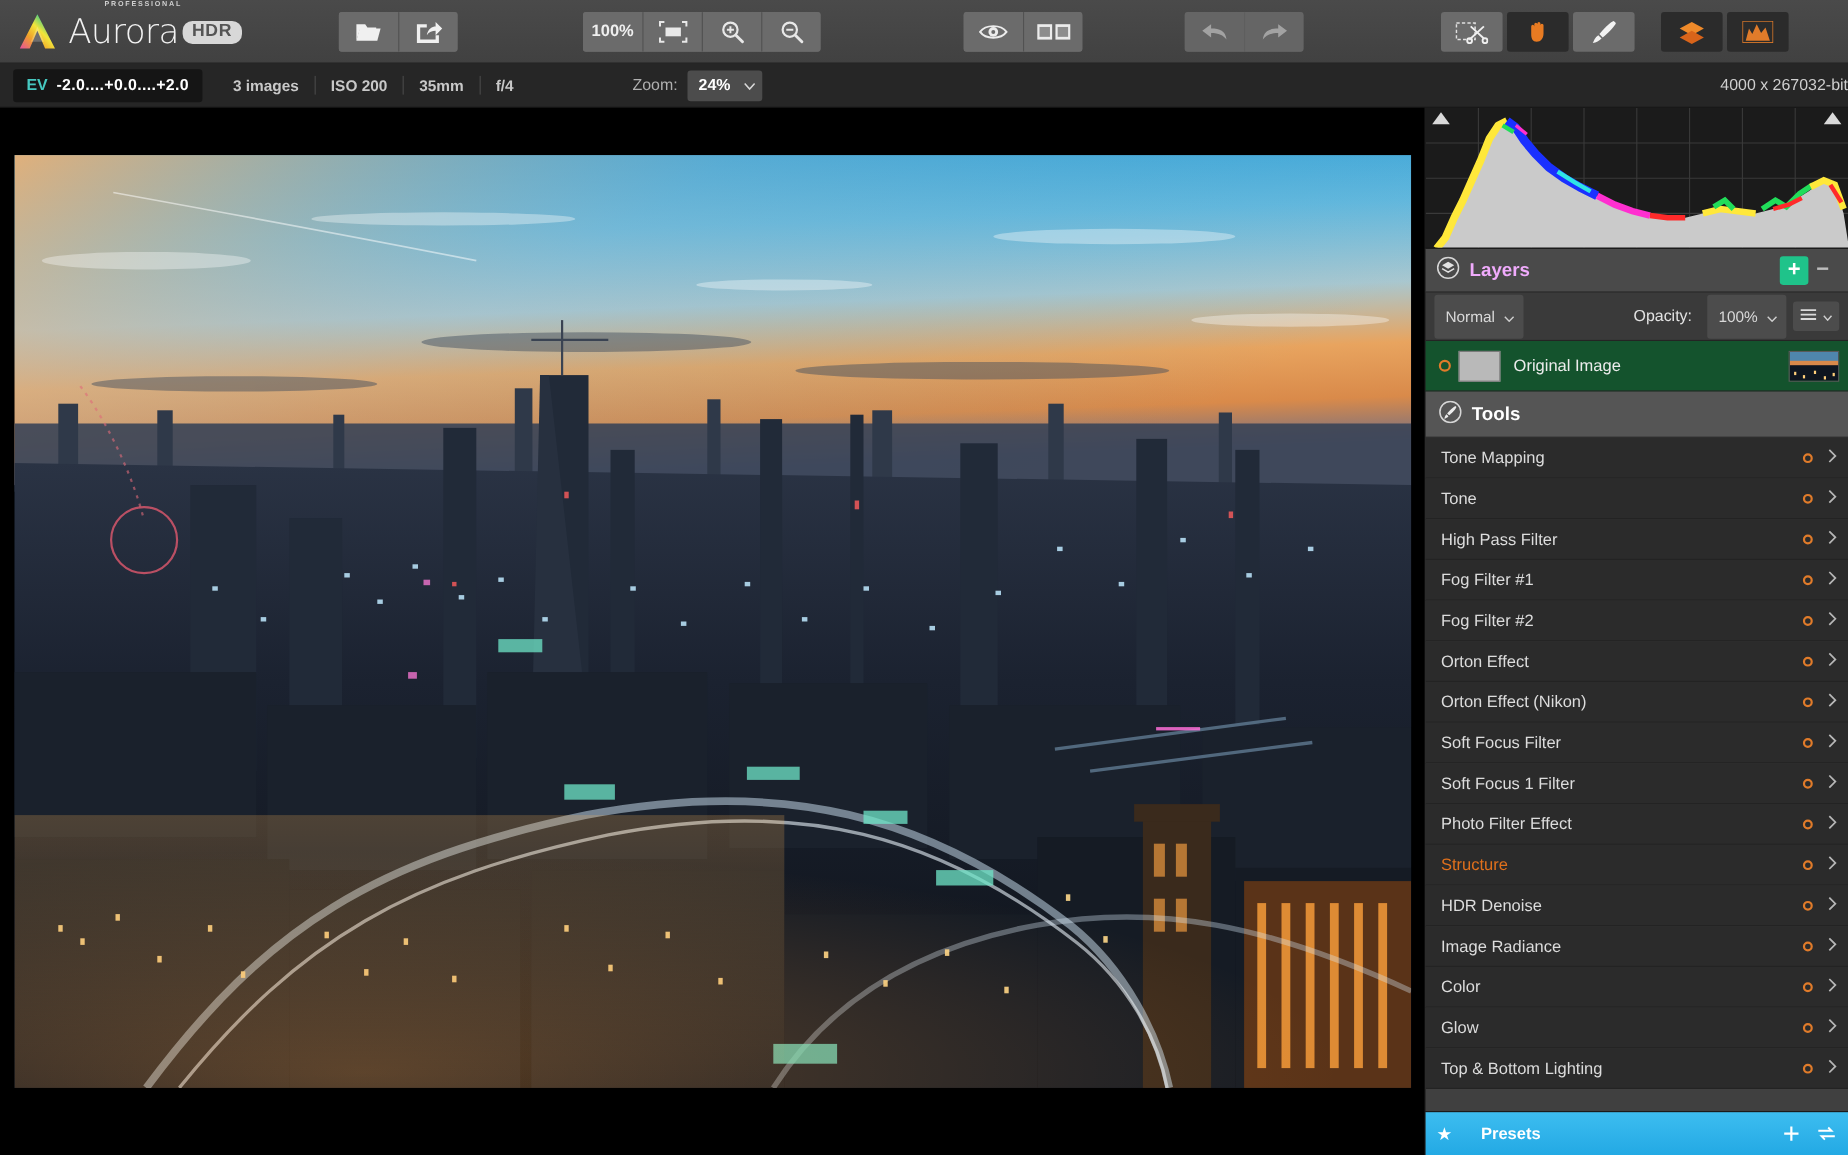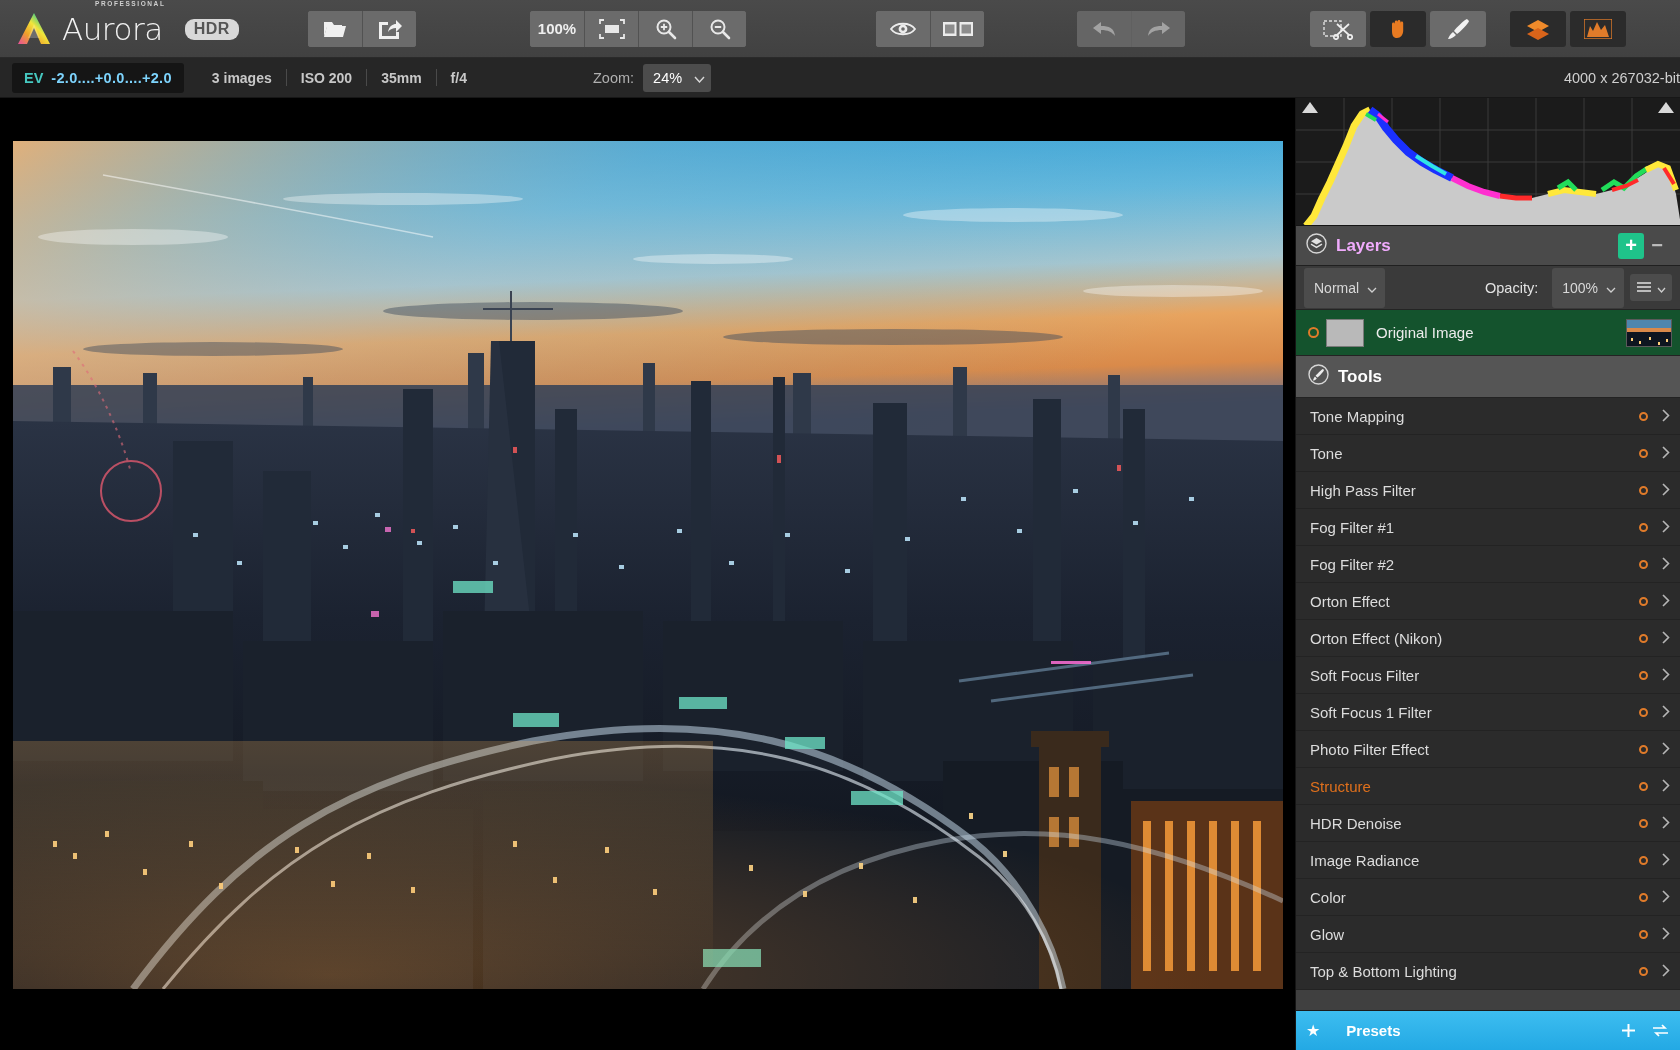--- a/index.html
+++ b/index.html
@@ -27,21 +27,21 @@
     font-size: 6.5px; letter-spacing: 1.6px; color: #cfcfcf; font-weight: bold;
   }
   .logo-aurora {
     font-size: 31px; color: #f2f2f2; font-weight: 300;
     letter-spacing: -0.5px; line-height: 34px;
     font-family: "DejaVu Sans", sans-serif;
   }
   .logo-hdr {
     display: inline-block; background: #d8d8d8; color: #555;
     font-size: 16px; font-weight: bold; border-radius: 9px;
-    padding: 1px 9px 2px; margin-left: 22px; vertical-align: 6px;
+    padding: 1px 9px 2px; margin-left: 3px; vertical-align: 6px;
     letter-spacing: 0.5px;
   }
 
   .tb-group { display: flex; background: #6e6e6e; border-radius: 3px; overflow: hidden; }
   .tb-group.sep > .tb-btn + .tb-btn { border-left: 1px solid #525252; }
   .tb-btn {
     width: 54px; height: 36px;
     display: flex; align-items: center; justify-content: center;
     background: #6b6b6b; cursor: pointer;
   }
@@ -58,31 +58,31 @@
     height: 40px; min-height: 40px; background: #262626;
     display: flex; align-items: center; position: relative;
     border-bottom: 1px solid #171717;
     color: #cfcfcf; font-size: 14.5px;
   }
   .ev-box {
     margin-left: 12px; background: #151515; border-radius: 3px;
     height: 30px; display: flex; align-items: center; padding: 0 12px;
   }
   .ev-label { color: #46c8c0; font-weight: bold; margin-right: 8px; }
-  .ev-val { color: #7dd3fc; font-weight: bold; letter-spacing: .3px; }
+  .ev-val { color: #ffffff; font-weight: bold; letter-spacing: .3px; }
   .meta { display: flex; align-items: center; margin-left: 14px; color: #c8c8c8; }
   .meta span.item { padding: 0 14px; font-weight: bold; font-size: 14px; }
   .meta span.div { width: 1px; height: 17px; background: #4a4a4a; }
 
-  .zoom-wrap { position: absolute; left: 593px; display: flex; align-items: center; }
+  .zoom-wrap { position: absolute; left: 575px; display: flex; align-items: center; }
   .zoom-lbl { color: #b0b0b0; font-size: 14.5px; margin-right: 9px; }
   .zoom-sel {
     background: #4c4c4c; border-radius: 3px; height: 28px; width: 68px;
     display: flex; align-items: center; justify-content: space-between;
-    padding: 0 7px 0 10px; color: #fff; font-size: 14.5px; font-weight: normal;
+    padding: 0 7px 0 10px; color: #fff; font-size: 14.5px; font-weight: bold;
     cursor: pointer;
     gap: 12px;
   }
   .right-meta { position: absolute; right: 0; display: flex; align-items: center; }
 
   
   .body { flex: 1; display: flex; min-height: 0; }
   .canvas-area {
     flex: 1; background: #000; position: relative; overflow: hidden;
     display: flex; align-items: flex-start; justify-content: center;

